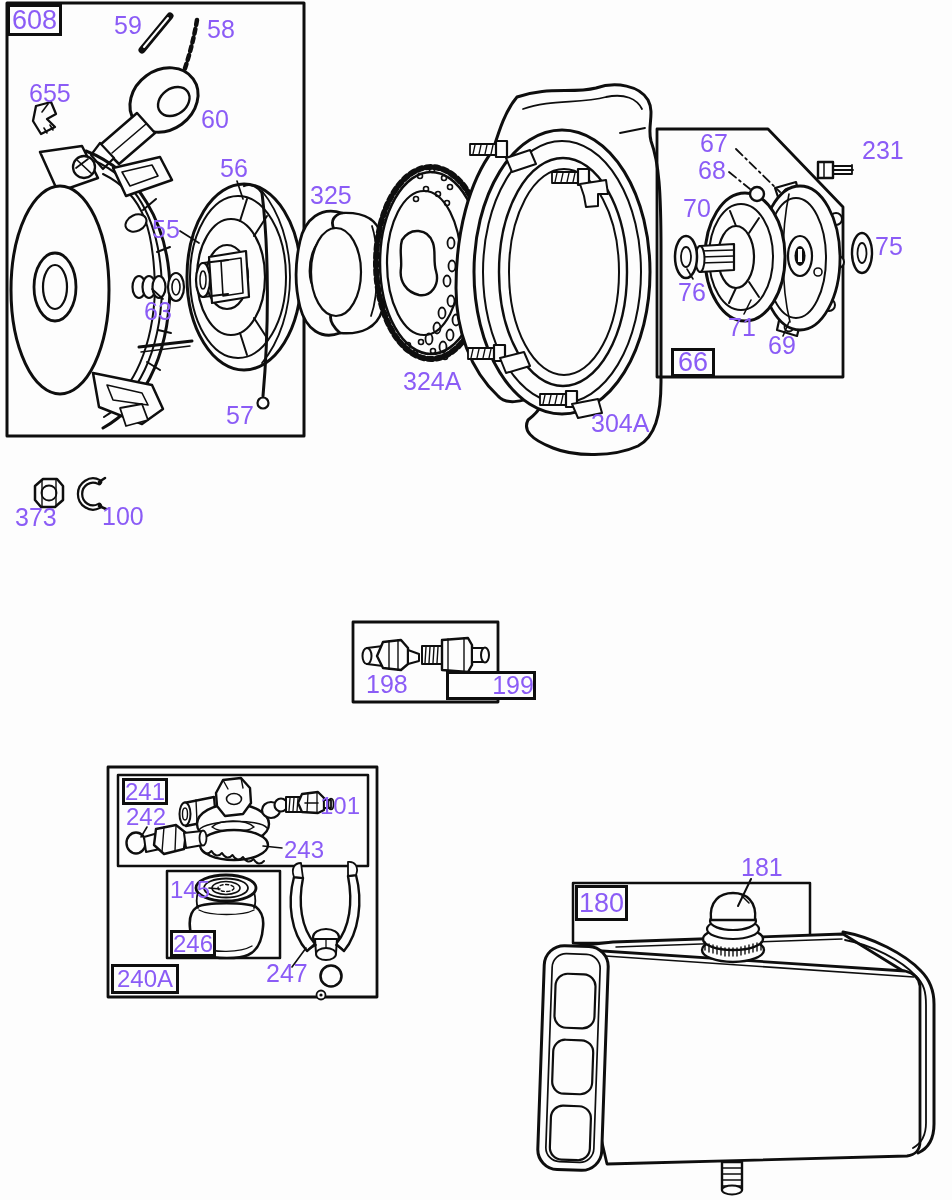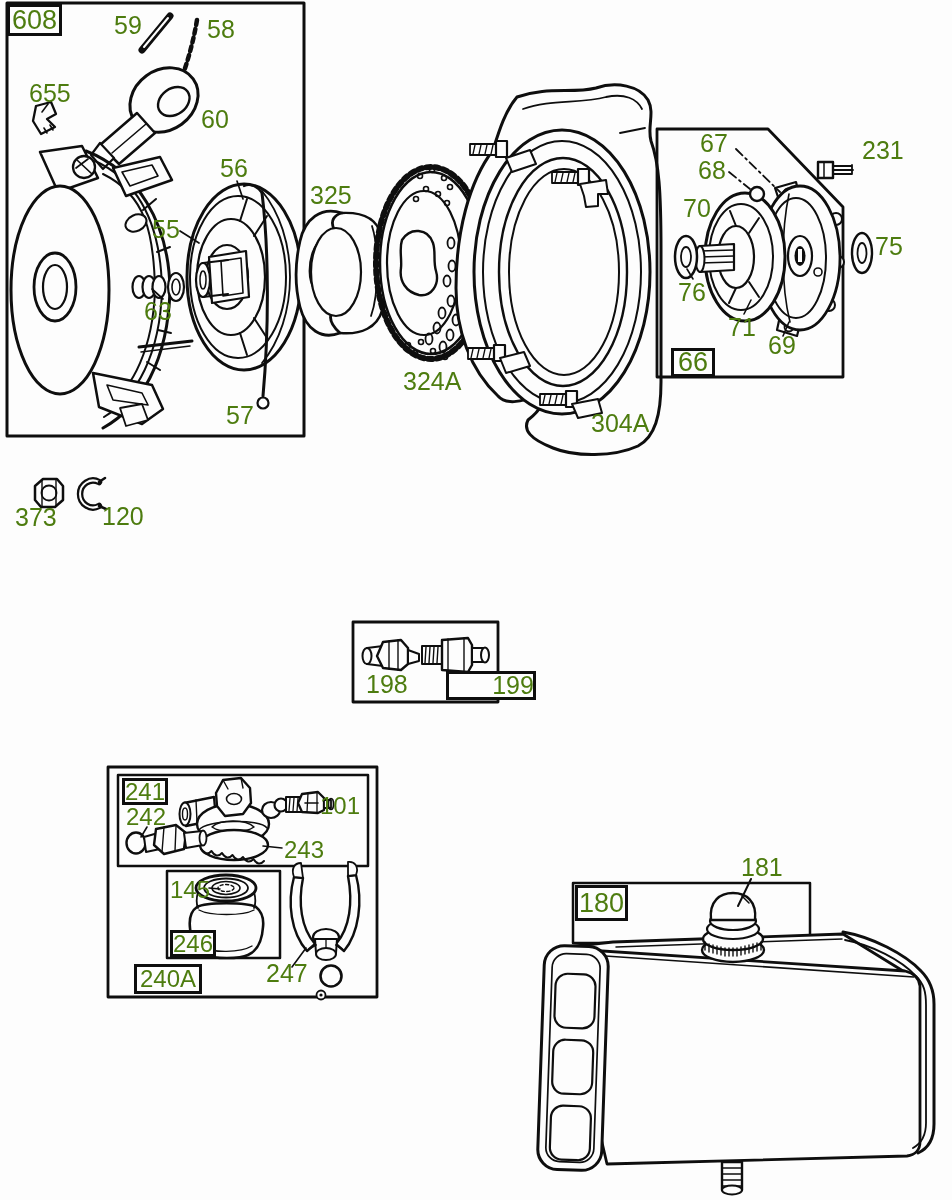--- a/index.html
+++ b/index.html
@@ -3,21 +3,21 @@
 <meta charset="utf-8">
 <style>
   html,body{margin:0;padding:0;background:#e8e8e8;}
   .stage{
     position:relative;width:952px;height:1200px;margin:0 auto;
     background:#fdfdfd;overflow:hidden;
     font-family:"Liberation Sans","DejaVu Sans",sans-serif;
   }
   .stage svg{position:absolute;left:0;top:0;}
   .callout{
-    position:absolute;color:#4d7c0f;font-size:25px;line-height:1;
+    position:absolute;color:#8b5cf6;font-size:25px;line-height:1;
     white-space:nowrap;letter-spacing:0;user-select:none;
   }
   .callout.boxed{
     border:3px solid #0e0e0e;display:flex;align-items:center;justify-content:center;
     background:#fdfdfd;
   }
   .fs27{font-size:27px;}
   .fs24{font-size:24px;}
 </style>
 </head>
@@ -414,37 +414,37 @@
 <div class="callout" style="left:862px;top:138px;">231</div>
 <div class="callout" style="left:683px;top:196px;">70</div>
 <div class="callout" style="left:875px;top:234px;">75</div>
 <div class="callout" style="left:678px;top:280px;">76</div>
 <div class="callout" style="left:728px;top:315px;">71</div>
 <div class="callout" style="left:768px;top:333px;">69</div>
 <div class="callout boxed fs27" style="left:671px;top:348px;width:38px;height:23px;">
       <span>66</span>
     </div>
 <div class="callout" style="left:15px;top:505px;">373</div>
-<div class="callout" style="left:102px;top:504px;">120</div>
+<div class="callout" style="left:102px;top:504px;">100</div>
 <div class="callout" style="left:366px;top:672px;">198</div>
 <div class="callout boxed" style="left:446px;top:671px;width:40px;height:23px;padding-left:44px;">
       <span>199</span>
     </div>
 <div class="callout boxed fs24" style="left:122px;top:778px;width:40px;height:21px;">
       <span>241</span>
     </div>
 <div class="callout fs24" style="left:126px;top:805px;">242</div>
 <div class="callout fs24" style="left:320px;top:794px;">101</div>
 <div class="callout fs24" style="left:284px;top:838px;">243</div>
 <div class="callout fs24" style="left:170px;top:878px;">145</div>
 <div class="callout boxed fs24" style="left:170px;top:930px;width:40px;height:21px;">
       <span>246</span>
     </div>
 <div class="callout" style="left:266px;top:961px;">247</div>
-<div class="callout boxed fs24" style="left:134px;top:964px;width:62px;height:24px;">
+<div class="callout boxed fs24" style="left:111px;top:964px;width:62px;height:24px;">
       <span>240A</span>
     </div>
 <div class="callout boxed fs27" style="left:575px;top:885px;width:47px;height:30px;">
       <span>180</span>
     </div>
 <div class="callout" style="left:741px;top:855px;">181</div>
 
 </div>
 
 </body></html>

